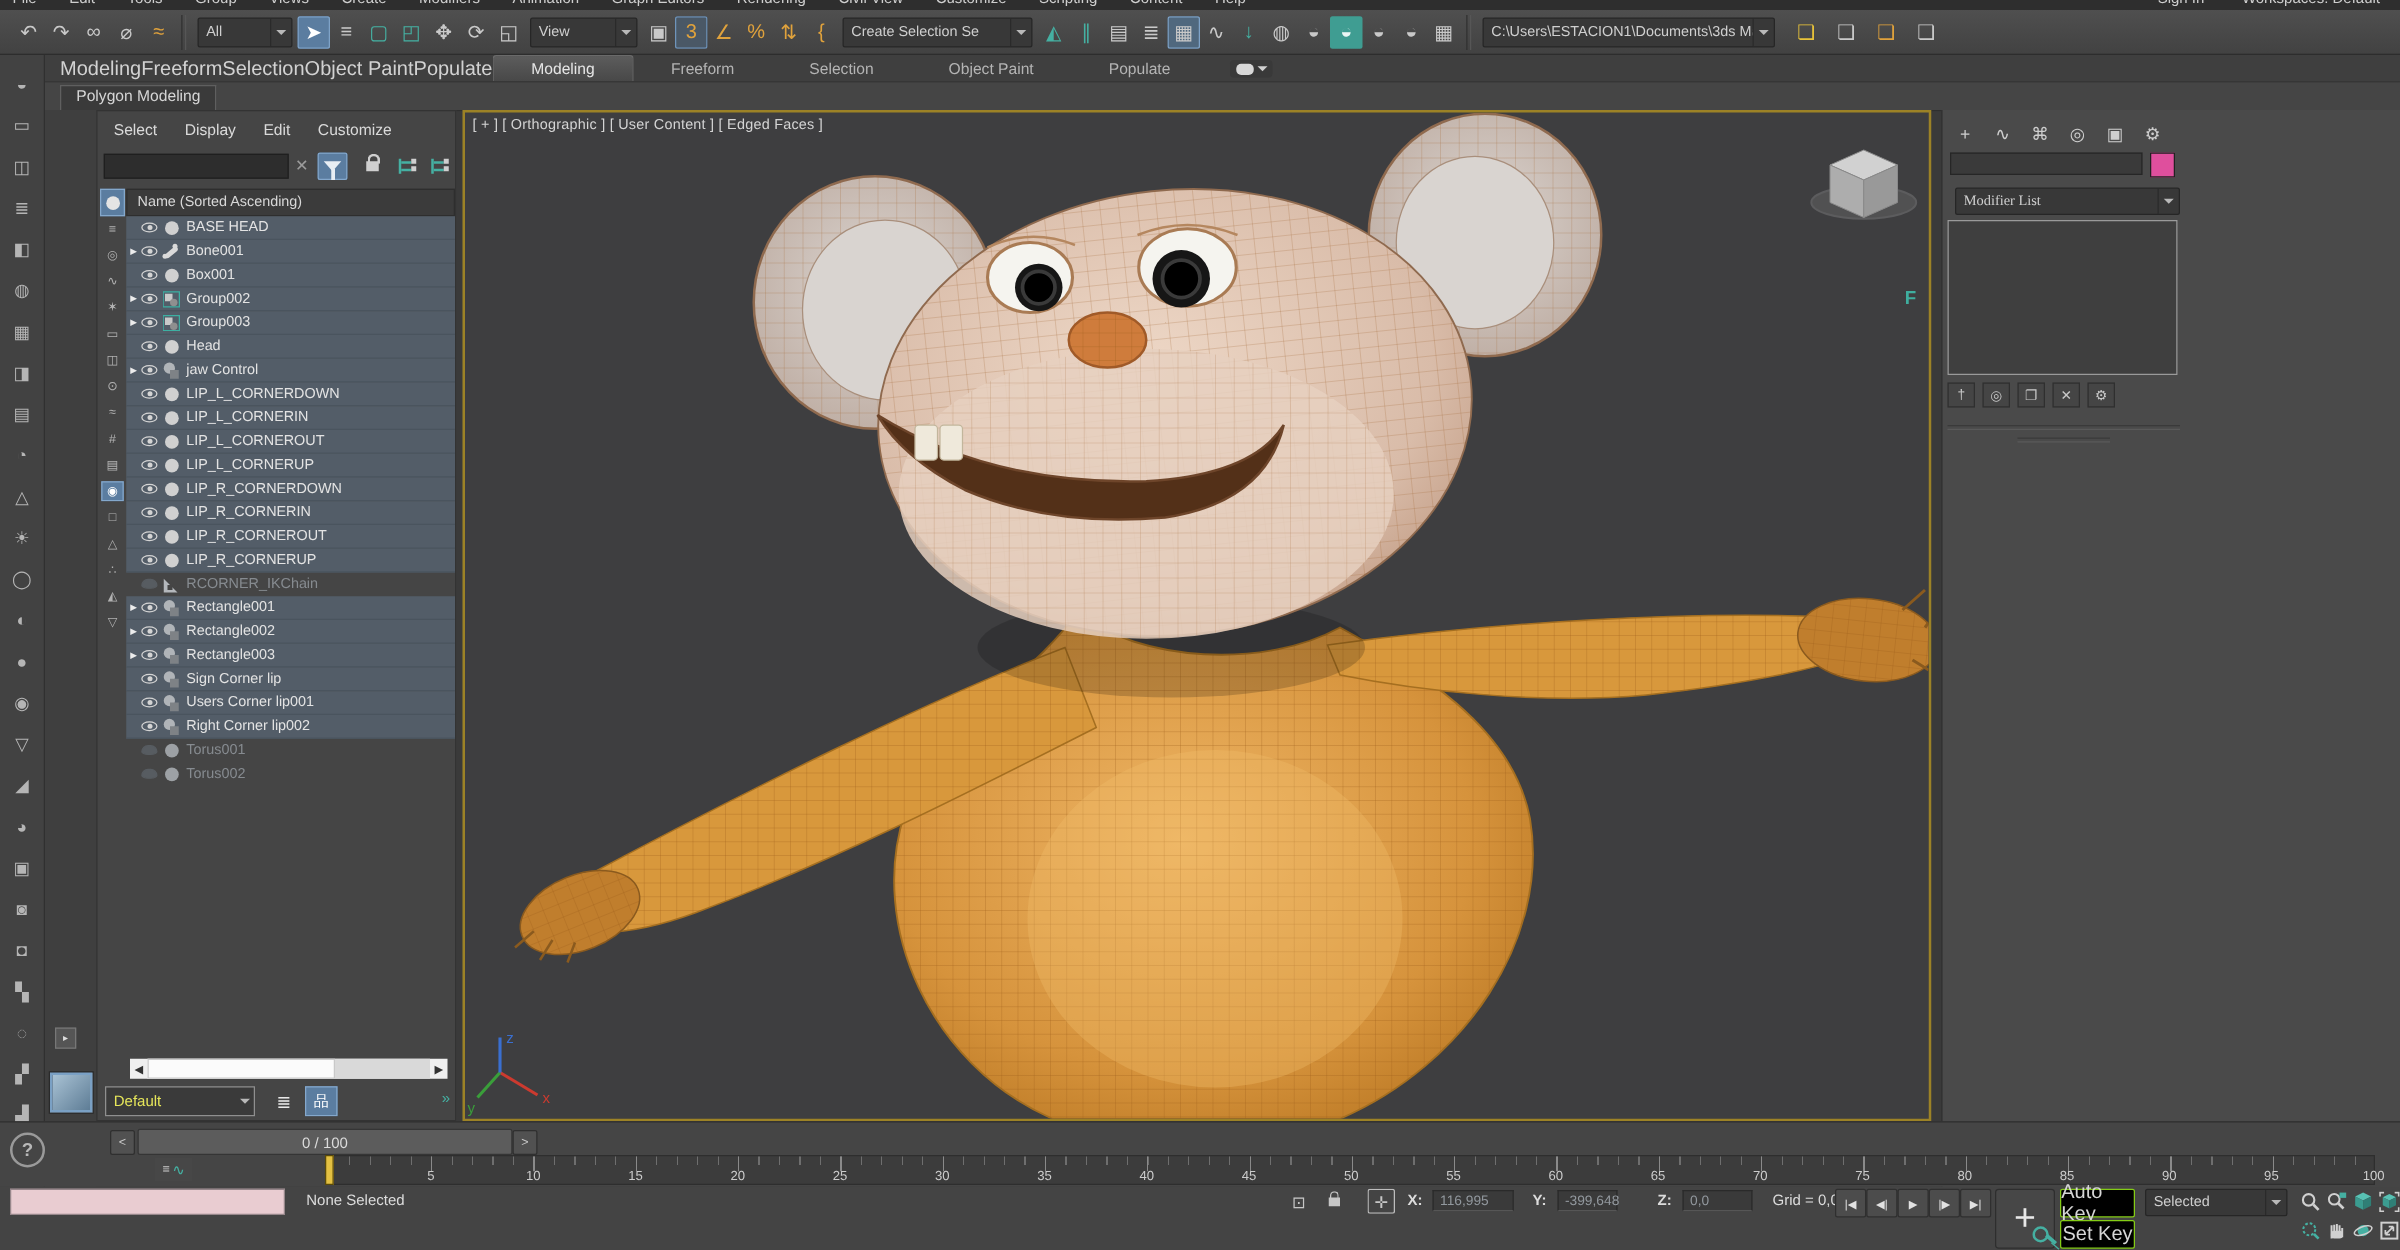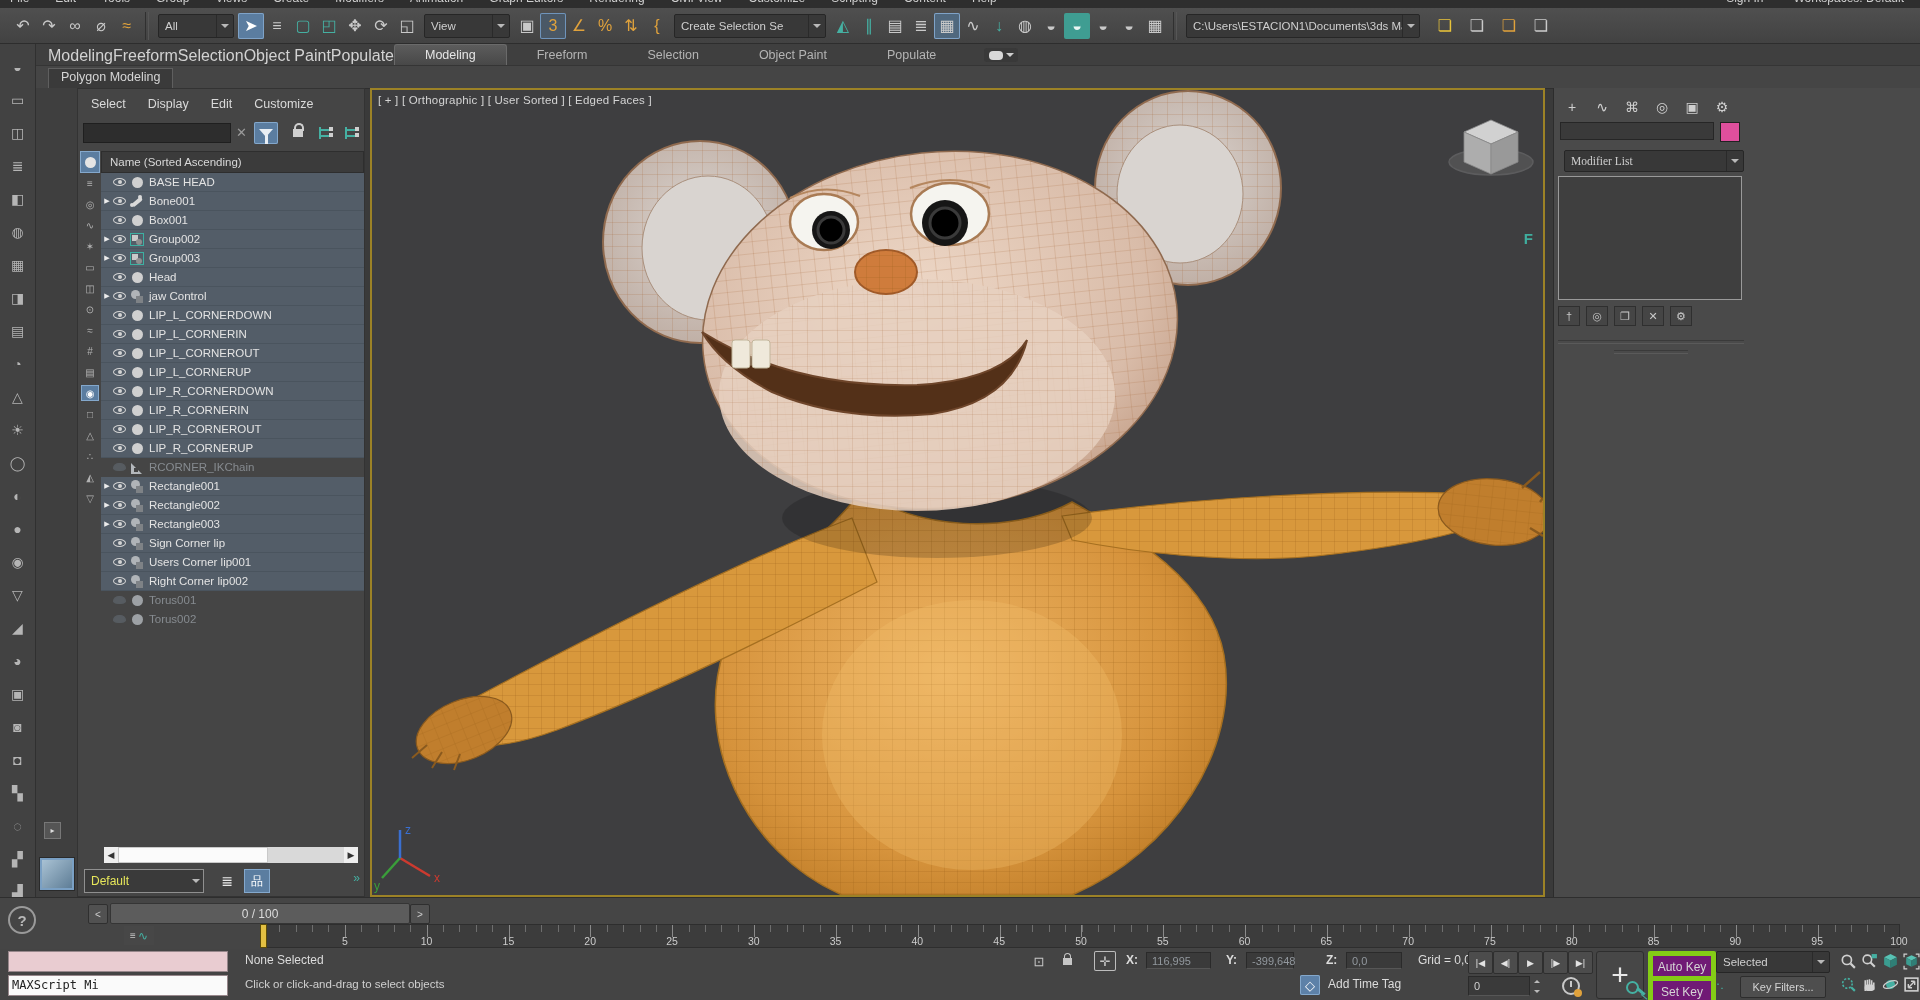--- a/index.html
+++ b/index.html
@@ -138,21 +138,21 @@
   .spinner i{flex:1;display:flex;align-items:center;justify-content:center;}
   .spinner i::after{content:"";border:3.5px solid transparent;}
   .spinner .up::after{border-bottom-color:#bbb;margin-top:-3px;}
   .spinner .dn::after{border-top-color:#bbb;margin-bottom:-3px;}
   #clockico{position:absolute;left:1562px;top:3px;width:18px;height:18px;border-radius:50%;border:2px solid #c9c9c9;box-sizing:border-box;}
   #clockico::before{content:"";position:absolute;left:6px;top:2px;width:2px;height:6px;background:#c9c9c9;}
   #clockico::after{content:"";position:absolute;right:-4px;bottom:-4px;width:8px;height:8px;border-radius:50%;background:#e0a23c;}
   #keybtn{position:absolute;left:1596px;top:2px;width:46px;height:46px;background:#474747;border:1px solid #2e2e2e;border-radius:3px;color:#e8e8e8;font-size:30px;display:flex;align-items:center;justify-content:center;}
   #keybtn .keyglyph{position:absolute;right:4px;bottom:4px;width:9px;height:9px;border:2.5px solid #45b0a2;border-radius:50%;}
   #keybtn .keyglyph::after{content:"";position:absolute;left:8px;top:7px;width:10px;height:2.5px;background:#45b0a2;transform:rotate(40deg);box-shadow:6px 2px 0 -1px #45b0a2;}
-  .akbtn{position:absolute;width:58px;height:21px;background:#701a75;border:5px solid #84cc16;color:#d6d6d6;font-size:12px;display:flex;align-items:center;justify-content:center;border-radius:2px;}
+  .akbtn{position:absolute;width:58px;height:21px;background:#000000;border:1px solid #84cc16;color:#d6d6d6;font-size:16px;display:flex;align-items:center;justify-content:center;border-radius:2px;}
   #selcombo{position:absolute;left:1712px;top:2px;width:112px;height:20px;}
   #kfbtn{position:absolute;left:1740px;top:2px;width:84px;height:20px;background:#4e4e4e;border:1px solid #2d2d2d;color:#d2d2d2;font-size:11px;display:flex;align-items:center;justify-content:center;border-radius:2px;}
   #keysteps{position:absolute;left:1712px;top:3px;color:#45b0a2;font-size:12px;}
   #navgrid{position:absolute;left:1838px;top:1px;display:grid;grid-template-columns:repeat(4,21px);grid-auto-rows:23px;gap:0 0;}
   .navc{display:flex;align-items:center;justify-content:center;}
   
   .mono{font-family:"DejaVu Sans Mono",monospace;}
 </style>
 </head>
 <body>
@@ -605,21 +605,21 @@
 
     <g font-size="12" font-family="Liberation Sans, sans-serif">
       <line x1="28" y1="768" x2="58" y2="786" stroke="#cc3a2f" stroke-width="2.5"></line>
       <line x1="28" y1="768" x2="10" y2="788" stroke="#3a9e3a" stroke-width="2.5"></line>
       <line x1="28" y1="768" x2="28" y2="740" stroke="#3a6fd0" stroke-width="2.5"></line>
       <text x="62" y="792" fill="#cc3a2f">x</text>
       <text x="2" y="800" fill="#3a9e3a">y</text>
       <text x="33" y="744" fill="#3a6fd0">z</text>
     </g>
   </svg>
-  <span id="vplabel">[ + ] [ Orthographic ] [ User Sorted ] [ Edged Faces ]</span>
+  <span id="vplabel">[ + ] [ Orthographic ] [ User Content ] [ Edged Faces ]</span>
   <span id="foverlay">F</span>
 </div>
 
 <div id="cpanel" class="abs">
   <div id="cptabs">
 
   <span class="cptab">+</span>
       <span class="cptab">∿</span>
       <span class="cptab">⌘</span>
       <span class="cptab">◎</span>
@@ -693,36 +693,20 @@
     <span class="sico xyzbtn" style="left:1094px;top:2px">✛</span>
     <span class="stext" style="left:1126px;top:4px;font-weight:bold">X:</span>
     <span class="sfield" style="left:1146px;top:3px;width:65px">116,995</span>
     <span class="stext" style="left:1226px;top:4px;font-weight:bold">Y:</span>
     <span class="sfield" style="left:1246px;top:3px;width:48px">-399,648</span>
     <span class="stext" style="left:1326px;top:4px;font-weight:bold">Z:</span>
     <span class="sfield" style="left:1346px;top:3px;width:56px">0,0</span>
     <span class="stext" style="left:1418px;top:4px">Grid = 0,0</span>
     <span id="transport"><span></span><span></span><span></span><span></span><span></span><span class="pbtn" style="left: 1468px;">|◀</span><span class="pbtn" style="left: 1493px;">◀|</span><span class="pbtn" style="left: 1518px;">▶</span><span class="pbtn" style="left: 1543px;">|▶</span><span class="pbtn" style="left: 1568px;">▶|</span></span>
   </div>
-  <div class="srow" style="top:25px">
-    <div id="msr2" class="mono">MAXScript Mi</div>
-    <span class="stext" style="left:245px;top:4px;font-size:11.5px;color:#cfcfcf">Click or click-and-drag to select objects</span>
-    <span class="sico addtag" style="left:1300px;top:1px;width:20px">◇</span>
-    <span class="stext" style="left:1328px;top:3px">Add Time Tag</span>
-    <span id="framefield">
-      <span class="sfield">0</span>
-      <span class="spinner">
-          <i class="up"></i>
-          <i class="dn"></i>
-        </span>
-    </span>
-    <span id="clockico"></span>
-    <span id="keysteps">⋱</span>
-    <span id="kfbtn">Key Filters...</span>
-  </div>
   <div id="keybtn">
       <span>+</span>
       <span class="keyglyph"></span>
     </div>
   <span class="akbtn" style="left:1648px;top:2px">Auto Key</span>
   <span class="akbtn" style="left:1648px;top:27px">Set Key</span>
   <span class="combo" id="selcombo">
     <span class="ctext">Selected</span>
     <span class="carrow"></span>
   </span>

